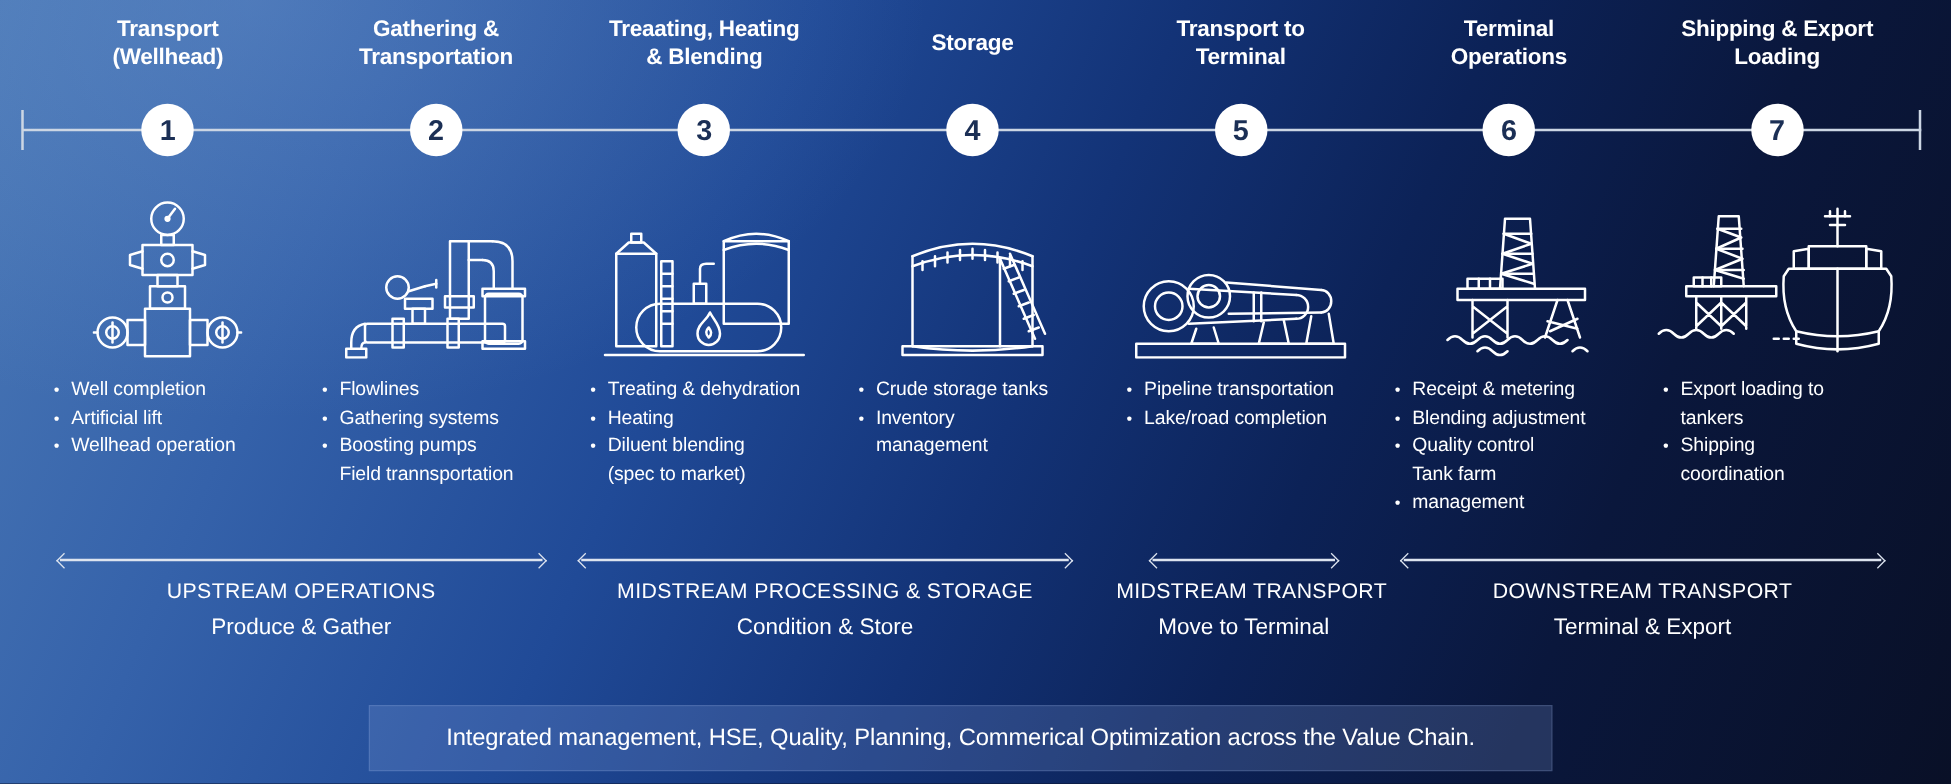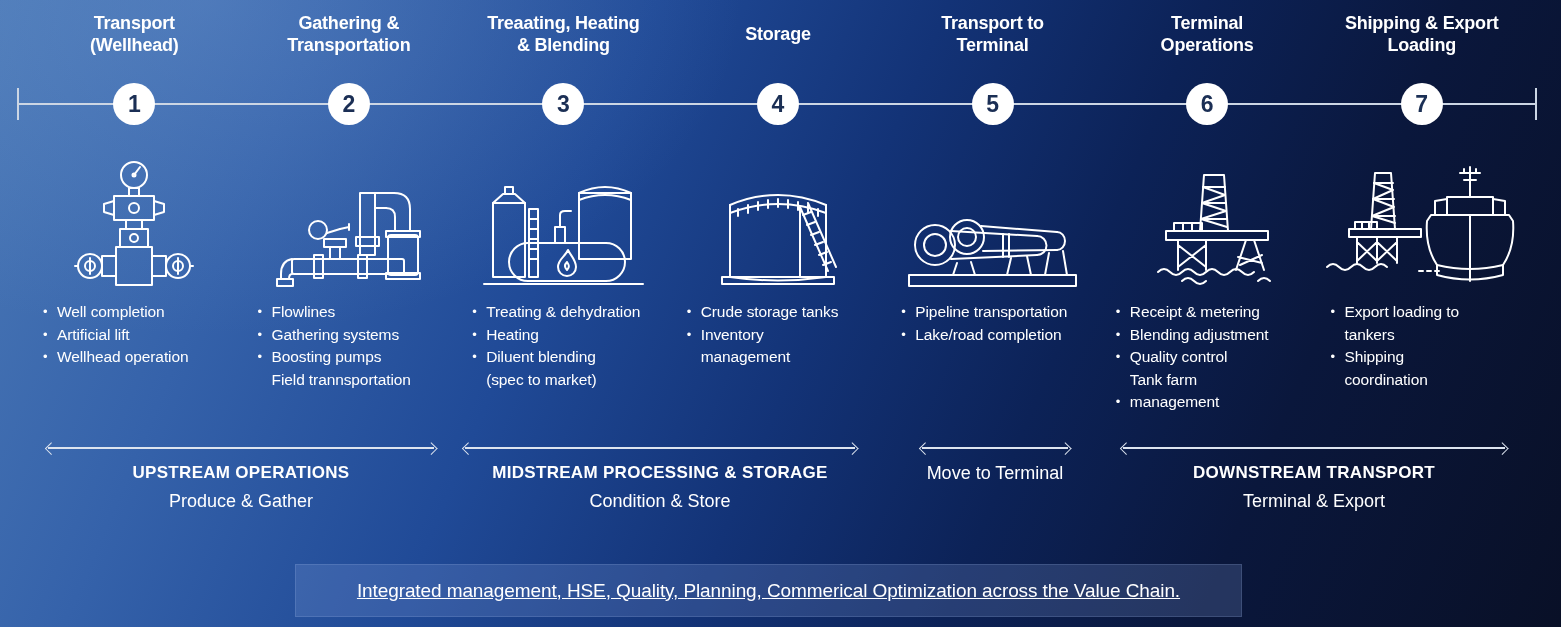--- a/index.html
+++ b/index.html
@@ -36,27 +36,27 @@
   .section-0{left:45px;width:392px;}
   .section-1{left:462px;width:396px;}
   .section-2{left:893px;width:204px;}
   .section-3{left:1120px;width:388px;}
   .section-2 .arrow{margin-left:26px;margin-right:26px;}
   .arrow{position:relative;height:13px;margin-bottom:8px;}
   .arrow-line{position:absolute;left:3px;right:3px;top:5.4px;height:1.6px;background:#dde4ef;}
   .arrow-head{position:absolute;top:1.8px;width:8.5px;height:8.5px;box-sizing:border-box;}
   .head-left{left:2px;border-left:1.6px solid #dde4ef;border-bottom:1.6px solid #dde4ef;transform:rotate(45deg);}
   .head-right{right:2px;border-right:1.6px solid #dde4ef;border-top:1.6px solid #dde4ef;transform:rotate(45deg);}
-  .section-title{font-size:17px;font-weight:700;letter-spacing:0.3px;white-space:nowrap;}
+  .section-title{font-size:17px;font-weight:400;letter-spacing:0.3px;white-space:nowrap;}
   .section-sub{font-size:18px;margin-top:8px;}
   
   .banner{position:absolute;left:295px;top:564px;width:947px;height:53px;z-index:1;
     background:rgba(135,165,225,0.22);border:1px solid rgba(170,195,240,0.18);box-sizing:border-box;
     display:flex;align-items:center;justify-content:center;}
-  .banner span{font-size:19px;letter-spacing:-0.1px;text-decoration:underline;}
+  .banner span{font-size:19px;letter-spacing:-0.1px;}
   .lib-icon{stroke:#fff;fill:none;stroke-width:2;stroke-linecap:round;stroke-linejoin:round;}
 </style>
 </head>
 <body>
 
 <div class="canvas">
   <div class="timeline-line"></div>
   <div class="timeline-tick tick-left"></div>
   <div class="timeline-tick tick-right"></div>
 
@@ -383,20 +383,21 @@
         </div>
         <div class="section-title">MIDSTREAM PROCESSING &amp; STORAGE</div>
         <div class="section-sub">Condition &amp; Store</div>
       </div>
       <div class="section-block section-2">
         <div class="arrow">
           <div class="arrow-line"></div>
           <div class="arrow-head head-left"></div>
           <div class="arrow-head head-right"></div>
         </div>
+        <div class="section-title">MIDSTREAM TRANSPORT</div>
         <div class="section-sub">Move to Terminal</div>
       </div>
       <div class="section-block section-3">
         <div class="arrow">
           <div class="arrow-line"></div>
           <div class="arrow-head head-left"></div>
           <div class="arrow-head head-right"></div>
         </div>
         <div class="section-title">DOWNSTREAM TRANSPORT</div>
         <div class="section-sub">Terminal  &amp; Export</div>

